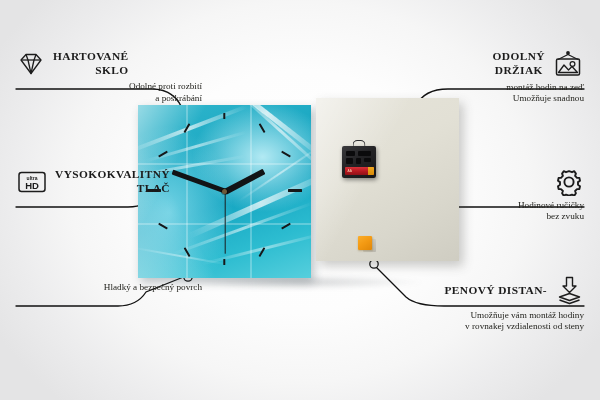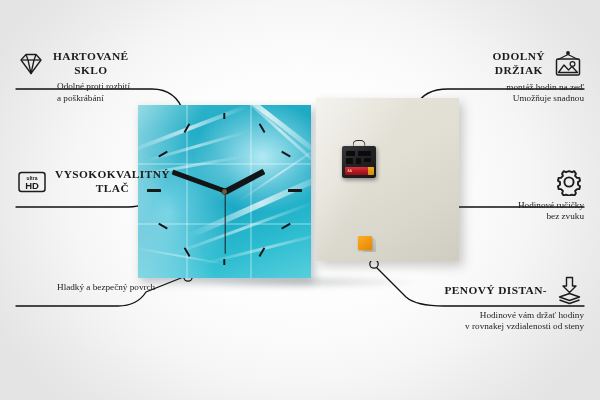--- a/index.html
+++ b/index.html
@@ -42,31 +42,31 @@
 
   .feature .title {
     font-family: "Liberation Serif", serif;
     font-weight: bold;
     font-size: 11.4px;
     line-height: 13.6px;
     letter-spacing: 0.4px;
     color: #1c1c1c;
     text-transform: uppercase;
   }
-  .feature.left .title { text-align: center; }
+  .feature.left .title { text-align: right; }
   .feature.right .title { text-align: center; }
 
   .feature .desc {
     font-family: "Liberation Serif", serif;
     font-size: 9.2px;
     line-height: 11.4px;
     color: #24241f;
     margin-top: 4px;
   }
-  .feature.left .desc { text-align: left; margin-left: 41px; }
+  .feature.left .desc { text-align: right; margin-left: 41px; }
   .feature.right .desc { text-align: right; }
 
   .ico { flex: 0 0 auto; display: block; }
 
   
   #f-glass  { left: 16px;  top: 50px;  }
   #f-print  { left: 16px;  top: 168px; }
   #f-edges  { left: 16px;  top: 278px; }
   
   #f-holder { left: 398px; top: 50px;  }
@@ -390,18 +390,18 @@
       </div>
       <svg class="ico" width="30" height="30" viewBox="0 0 30 30">
         <g fill="none" stroke="#1c1c1c" stroke-width="1.4" stroke-linejoin="round">
           <path d="M12.5,1.5 L18.5,1.5 L18.5,10 L22,10 L15.5,16.5 L9,10 L12.5,10 Z"></path>
           <path d="M15.5,17.5 L25.5,21 L15.5,24.5 L5.5,21 Z"></path>
           <path d="M5.5,24 L15.5,27.5 L25.5,24"></path>
         </g>
       </svg>
     </div>
     <div class="desc">
-      <div>Hodinové vám držať hodiny</div>
+      <div>Umožňuje vám montáž hodiny</div>
       <div>v rovnakej vzdialenosti od steny</div>
     </div>
   </div>
 
 </div>
 
 </body></html>

